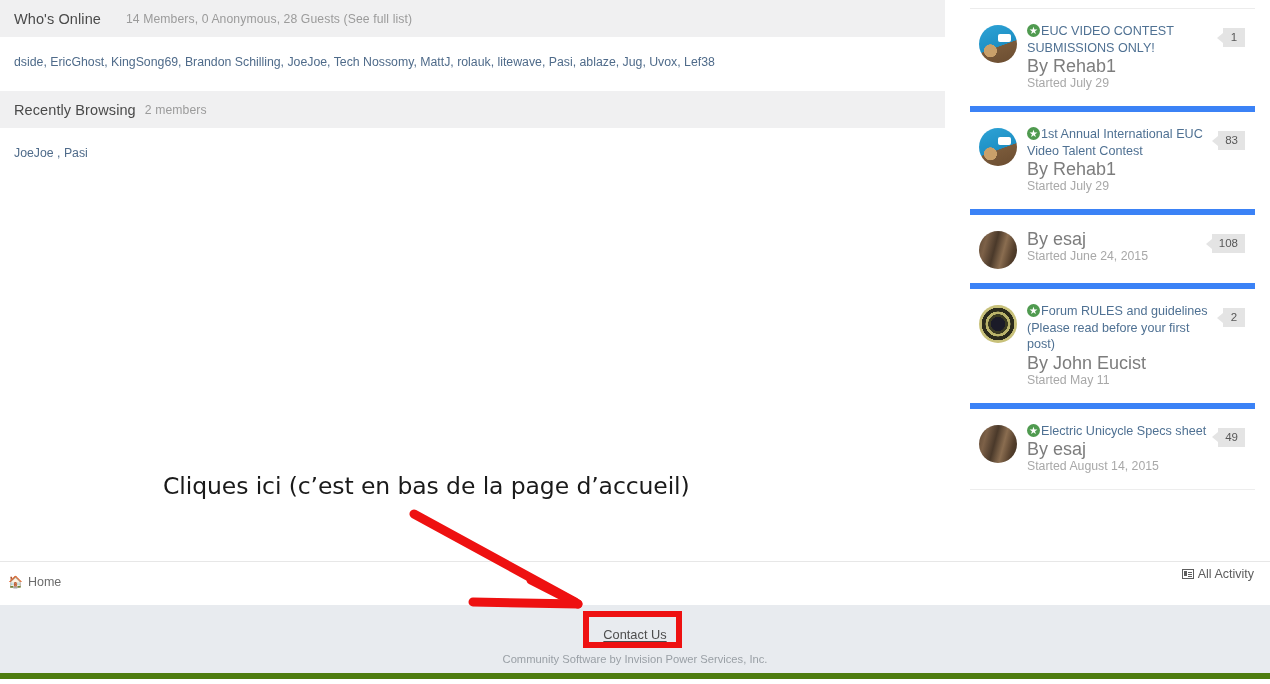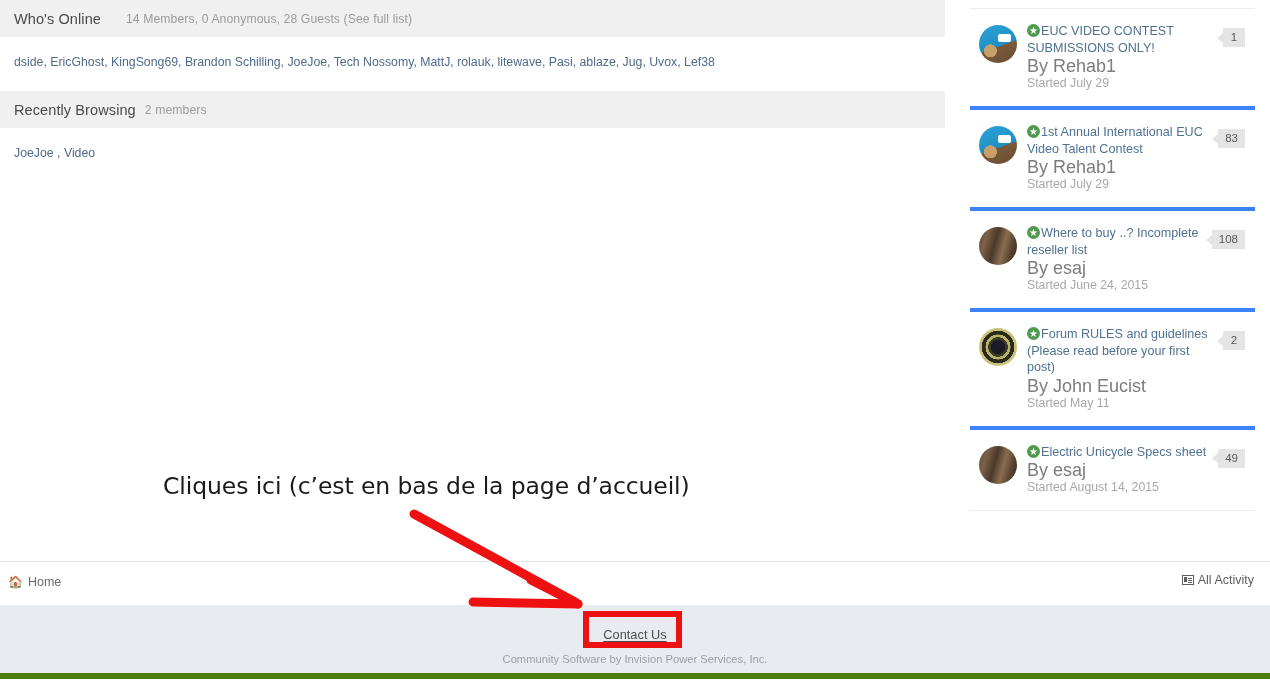--- a/index.html
+++ b/index.html
@@ -73,21 +73,21 @@
     position: absolute;
     left: 0; top: 8px;
     width: 285px;
     height: 1px;
     background: #ececec;
   }
   .topic-row {
     display: flex;
     align-items: flex-start;
     padding: 14px 0 14px 0;
-    border-bottom: 4px solid #3b82f6;
+    border-bottom: 6px solid #3b82f6;
     position: relative;
   }
   .topic-row:first-of-type { padding-top: 14px; }
   .topic-row.last { border-bottom: 1px solid #ededed; }
 
   .avatar {
     width: 38px;
     height: 38px;
     border-radius: 50%;
     flex: 0 0 38px;
@@ -210,21 +210,21 @@
     align-items: center;
     gap: 5px;
   }
   #breadcrumb-home .home-ic {
     font-size: 12px;
     color: #555;
   }
   #all-activity {
     position: absolute;
     right: 16px;
-    top: 11px;
+    top: 5px;
     font-size: 12.5px;
     color: #5d5d5d;
     display: flex;
     align-items: center;
     gap: 4px;
   }
   .activity-ic {
     display: inline-block;
     width: 12px;
     height: 10px;
@@ -330,21 +330,21 @@
   </div>
   <div class="panel-body">
     <span class="uname">dside, EricGhost, KingSong69, Brandon Schilling, JoeJoe, Tech Nossomy, MattJ, rolauk, litewave, Pasi, ablaze, Jug, Uvox, Lef38</span>
   </div>
 
   <div class="panel-header" id="recently-browsing-header">
     <span class="ph-title">Recently Browsing</span>
     <span class="ph-sub">2 members</span>
   </div>
   <div class="panel-body">
-    <span class="uname">JoeJoe , Video</span>
+    <span class="uname">JoeJoe , Pasi</span>
   </div>
 
 </div>
 
 <div id="sidebar">
   <div id="sidebar-top-rule"></div>
 
   <div class="topic-row" style="margin-top:9px;">
     <div class="avatar av-blue"></div>
     <div class="topic-main">
@@ -361,21 +361,20 @@
       <div class="topic-title"><span class="star-icon"></span><span>1st Annual International EUC Video Talent Contest</span></div>
       <div class="topic-by">By Rehab1</div>
       <div class="topic-started">Started July 29</div>
     </div>
     <div class="count-badge">83</div>
   </div>
 
   <div class="topic-row">
     <div class="avatar av-hair"></div>
     <div class="topic-main">
-      <div class="topic-title"><span class="star-icon"></span><span>Where to buy ..? Incomplete reseller list</span></div>
       <div class="topic-by">By esaj</div>
       <div class="topic-started">Started June 24, 2015</div>
     </div>
     <div class="count-badge">108</div>
   </div>
 
   <div class="topic-row">
     <div class="avatar av-dark"></div>
     <div class="topic-main">
       <div class="topic-title"><span class="star-icon"></span><span>Forum RULES and guidelines (Please read before your first post)</span></div>

